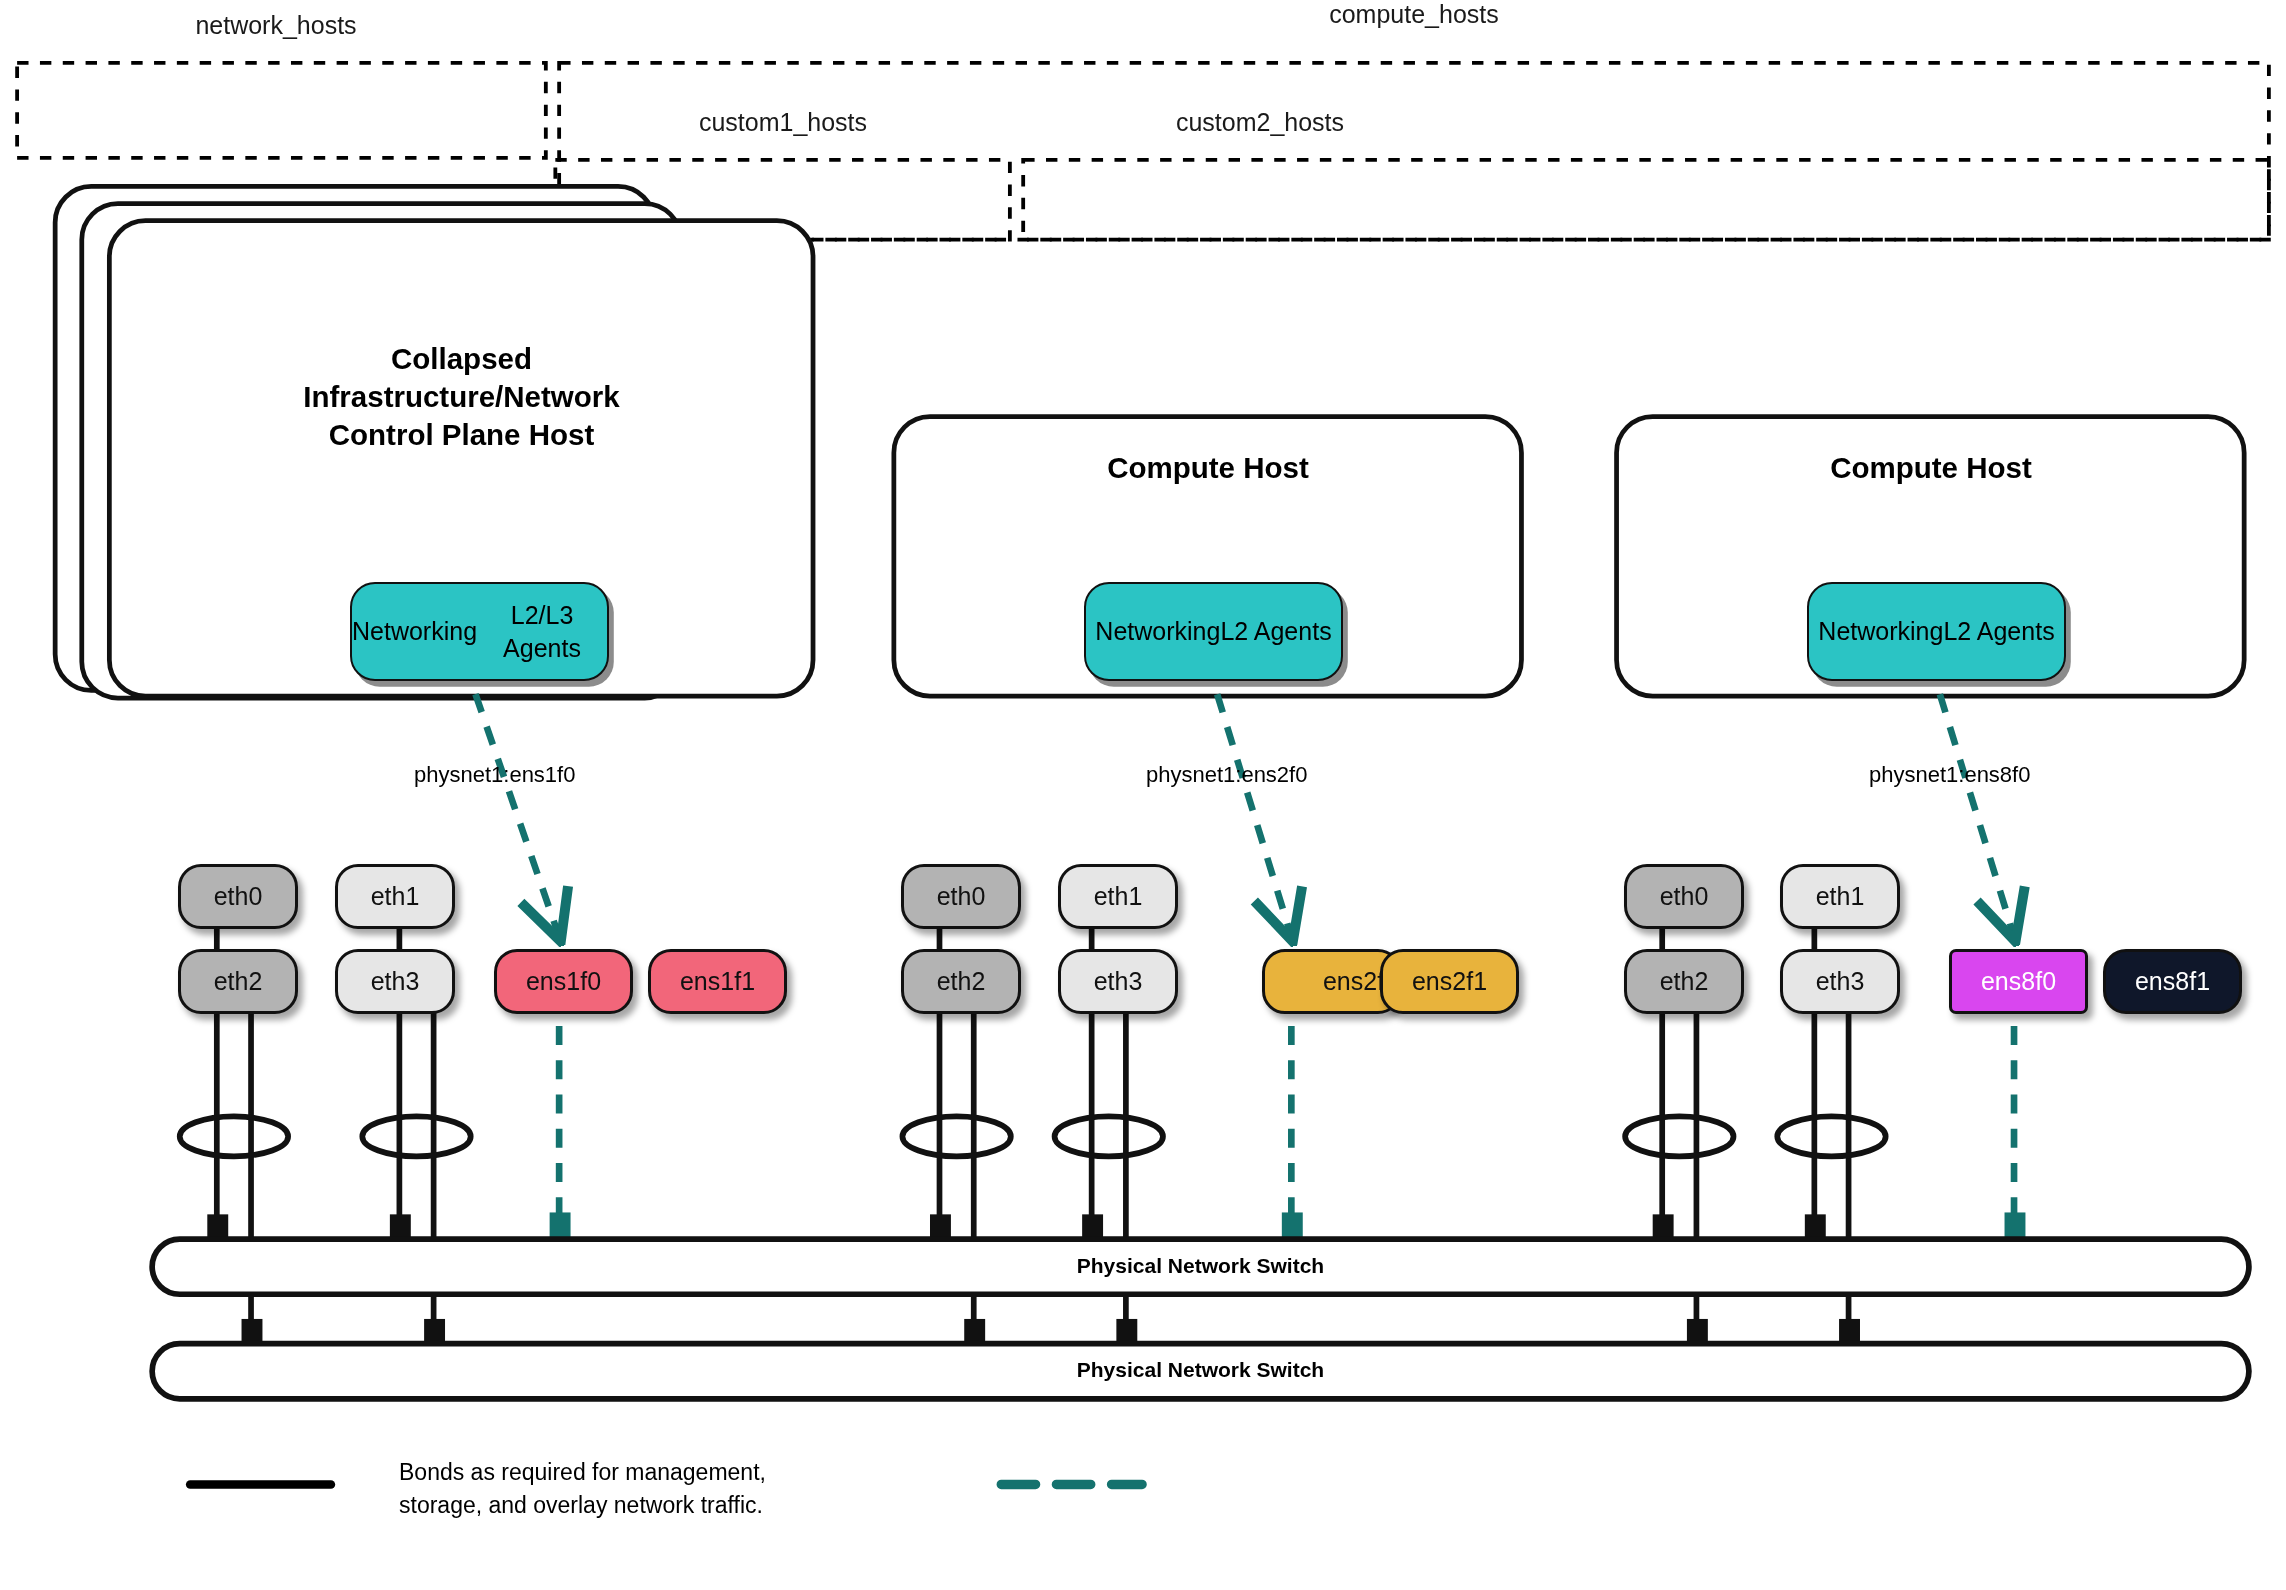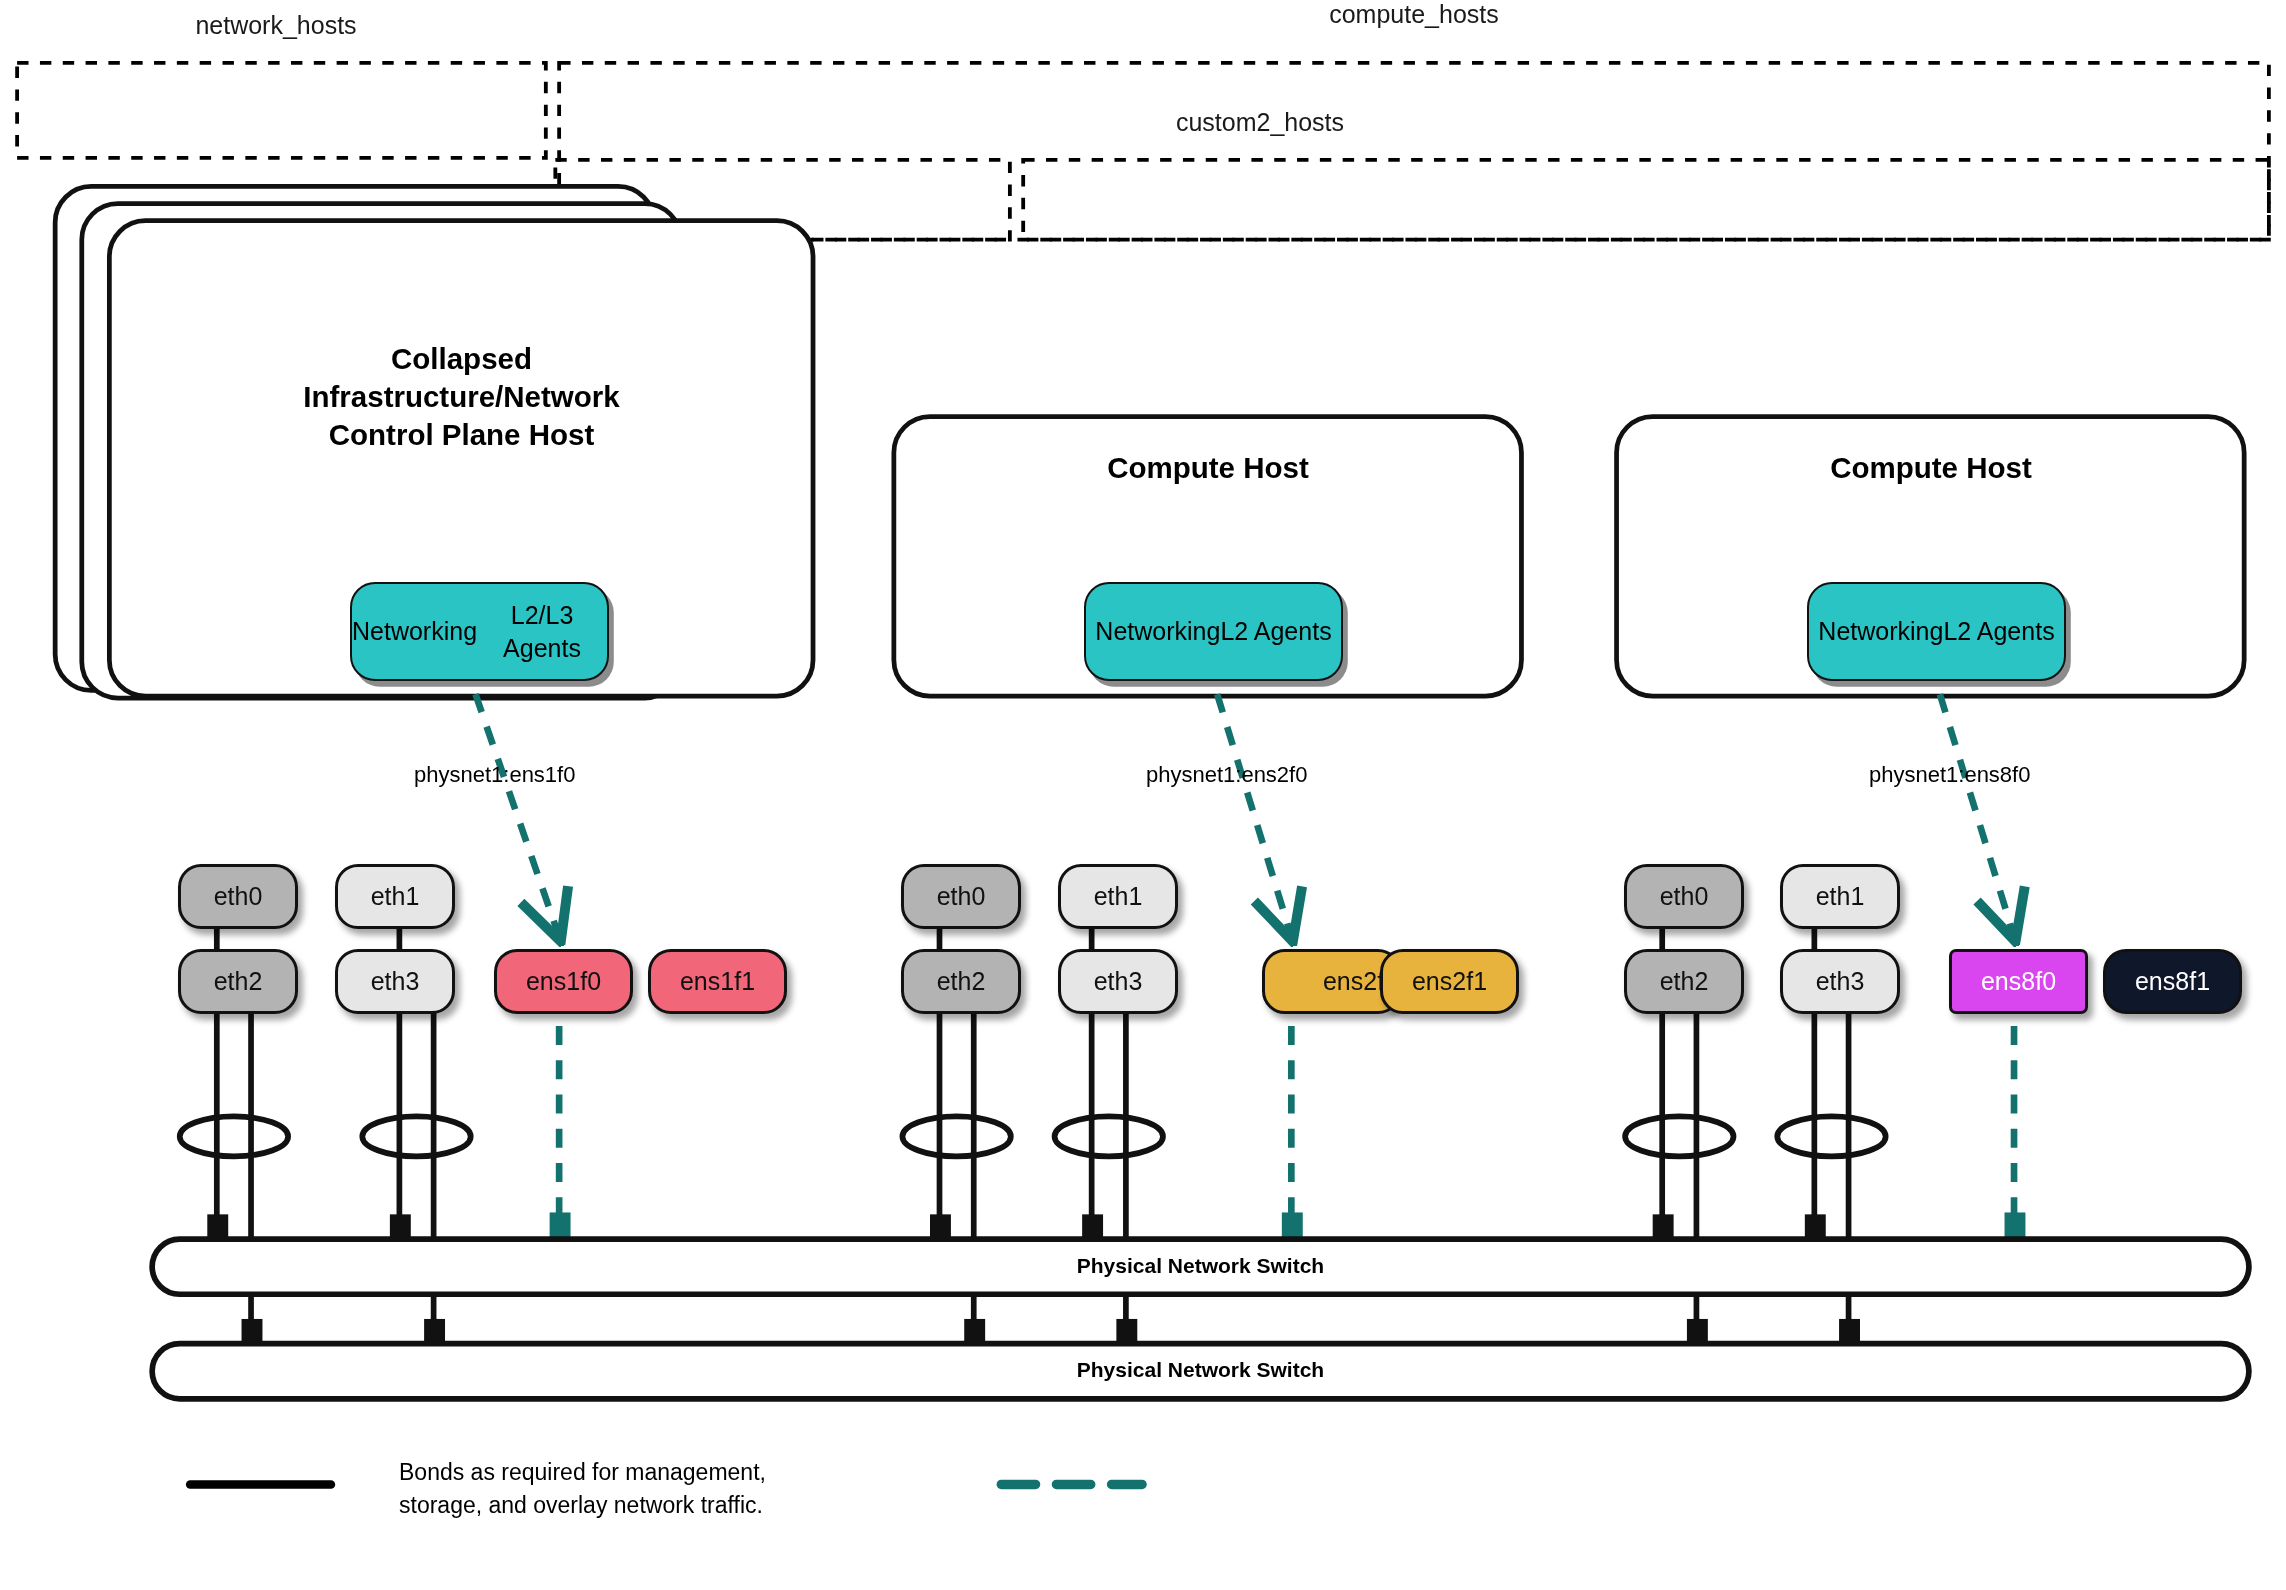--- a/index.html
+++ b/index.html
@@ -128,20 +128,21 @@
     </g>
 
     <g>
       <line x1="200" y1="1561" x2="348" y2="1561" stroke="#000" stroke-width="9" stroke-linecap="round"></line>
       <line x1="1053" y1="1561" x2="1201" y2="1561" stroke="#14726E" stroke-width="10" stroke-dasharray="36 22" stroke-linecap="round"></line>
     </g>
   </svg>
 
   <div class="grp-label" style="left:86px;top:11.4px;width:380px;">network_hosts</div>
   <div class="grp-label" style="left:1224px;top:0px;width:380px;">compute_hosts</div>
+  <div class="grp-label" style="left:593px;top:108px;width:380px;">custom1_hosts</div>
   <div class="grp-label" style="left:1070px;top:108px;width:380px;">custom2_hosts</div>
 
   <div class="host-title" style="left:138px;top:340px;width:647px;">Collapsed
 Infrastructure/Network
 Control Plane Host</div>
 
   <div class="agents" style="left:350px;top:582px;width:255px;height:95px;background:#2BC4C4;">
     <span>Networking</span>
     <span>L2/L3 Agents</span>
   </div>

